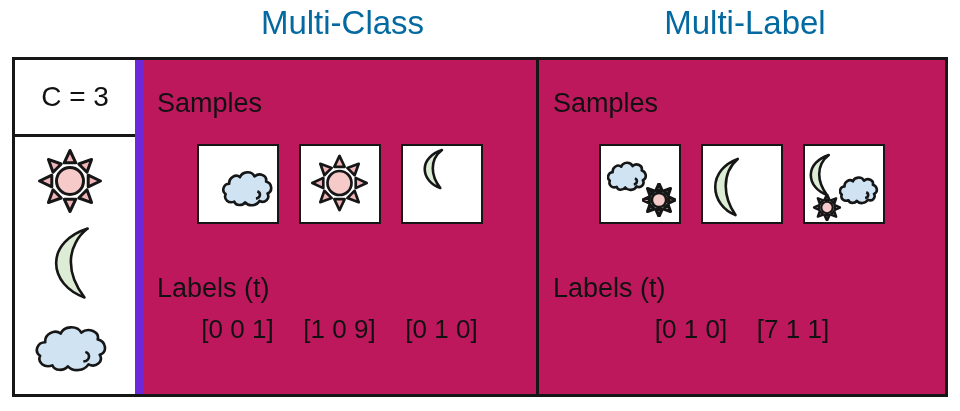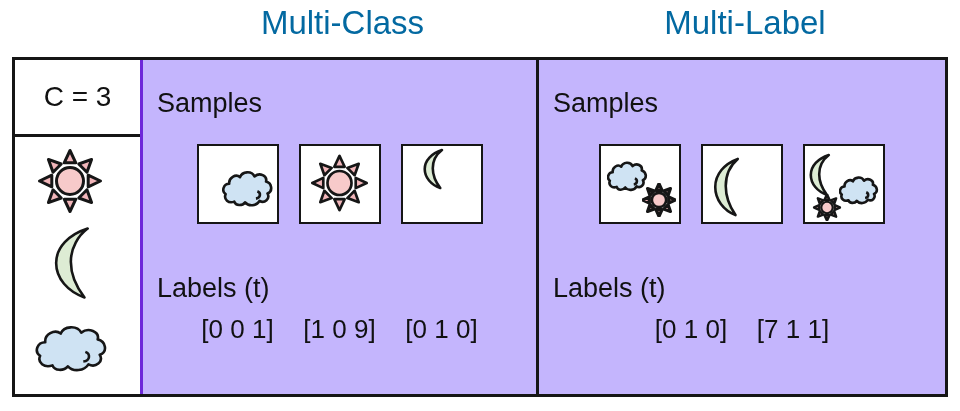--- a/index.html
+++ b/index.html
@@ -6,28 +6,28 @@
   body { font-family:"Liberation Sans", sans-serif; color:#111; }
   .canvas { position:relative; width:960px; height:411px; background:#fff; overflow:hidden; }
 
   .header { position:absolute; top:3px; font-size:33px; line-height:40px; text-align:center; color:#0369a1; }
   .header-mc { left:143px; width:399px; }
   .header-ml { left:542px; width:406px;text-align:center; }
 
   .outer { position:absolute; left:12px; top:57px; width:936px; height:340px;
            border:3px solid #161616; box-sizing:border-box; display:flex; background:#fff; }
 
-  .col-classes { flex:0 0 128px; width:128px; border-right:3px solid #6d28d9;
+  .col-classes { flex:0 0 128px; width:128px; border-right:8px solid #6d28d9;
                  box-sizing:border-box; display:flex; flex-direction:column; }
   .c3-cell { flex:0 0 77px; height:77px; border-bottom:3px solid #161616; box-sizing:border-box;
              display:flex; align-items:center; justify-content:center; font-size:28px; }
   .class-icons { position:relative; flex:1; }
   .class-icons svg { position:absolute; }
 
-  .panel { position:relative; box-sizing:border-box; background:#c4b5fd; }
+  .panel { position:relative; box-sizing:border-box; background:#be185d; }
   .panel-mc { flex:0 0 396px; width:396px; border-right:3px solid #161616; }
   .panel-ml { flex:1; }
 
   .row-label { position:absolute; left:14px; font-size:27px; line-height:31px; }
   .samples-label { top:28px; }
   .labels-label  { top:213px; }
 
   .boxes { position:absolute; top:84px; left:0; right:0;
            display:flex; justify-content:center; gap:20px; }
   .sbox { position:relative; width:82px; height:80px; box-sizing:border-box;

